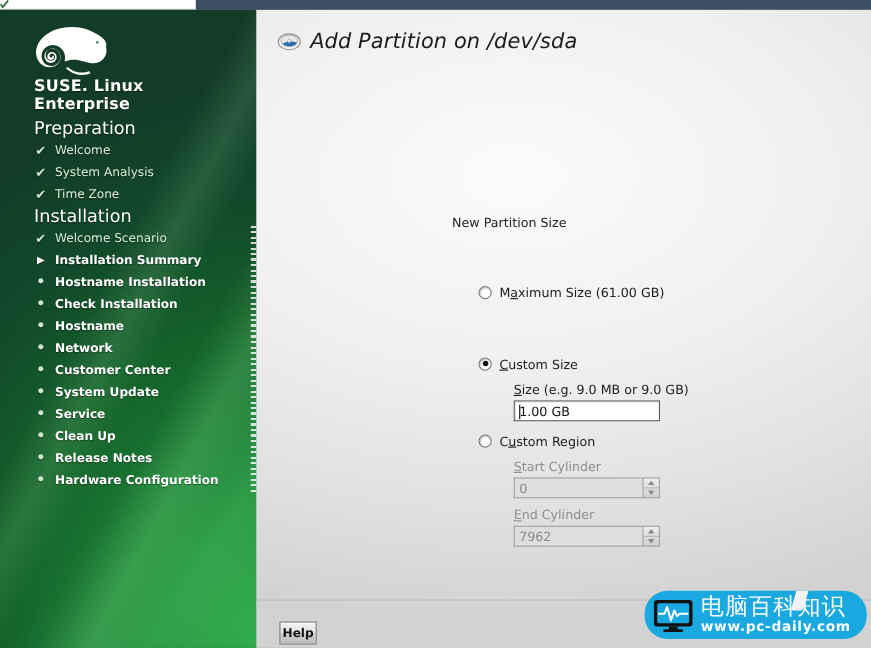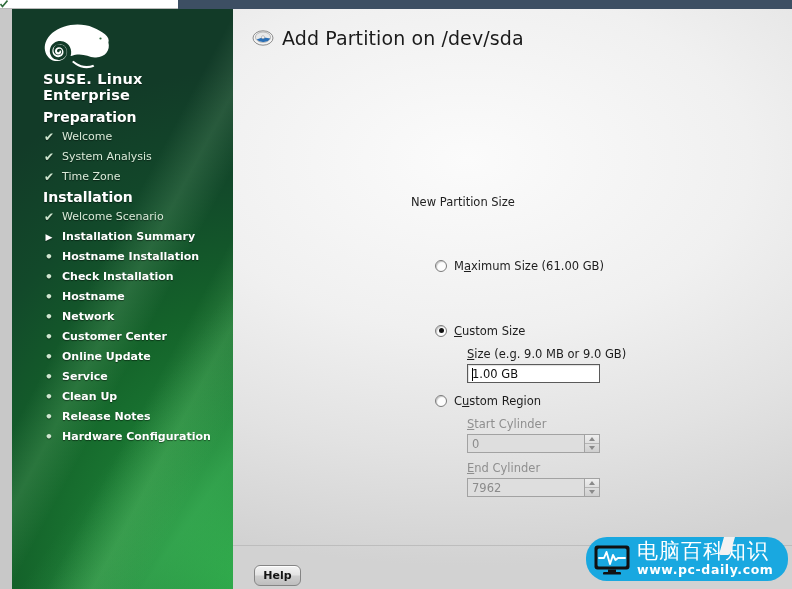--- a/index.html
+++ b/index.html
@@ -32,21 +32,21 @@
   }
   #topbar-tick {
     position: absolute; top: 0px; left: 0px;
     width: 8px; height: 9px;
     color: #2e6b3a; font-size: 9px; line-height: 9px;
   }
 
   
   #sidebar {
     position: absolute;
-    top: 9px; left: 12px;
+    top: 9px; left: 0;
     width: 281px; height: 580px;
     background:
       linear-gradient(118deg, rgba(255,255,255,0.00) 38%, rgba(190,255,190,0.13) 45%, rgba(255,255,255,0.00) 52%),
       linear-gradient(118deg, rgba(255,255,255,0.00) 58%, rgba(160,255,160,0.16) 66%, rgba(255,255,255,0.00) 74%),
       linear-gradient(125deg, rgba(120,255,140,0.00) 60%, rgba(120,255,150,0.20) 78%, rgba(60,200,90,0.00) 95%),
       radial-gradient(160% 90% at 88% 100%, #2fae4b 0%, #1d8236 28%, #14622a 55%, #12492a 78%, #123b28 100%),
       linear-gradient(180deg, #2d4c3c 0%, #23503a 25%, #15642e 55%, #0f4f27 100%);
     overflow: hidden;
   }
   #sidebar-dots {
@@ -82,22 +82,22 @@
     text-shadow: 0 1px 1px rgba(0,0,0,.45);
   }
 
   #steps {
     position: absolute;
     left: 0; top: 98px;
     width: 233px;
   }
   .grp-head {
     color: #ffffff;
-    font-size: 14px;
-    font-weight: bold;
+    font-size: 16px;
+    font-weight: normal;
     padding: 0 0 0 31px;
     height: 20px;
     line-height: 20px;
     text-shadow: 0 1px 1px rgba(0,0,0,.5);
   }
   .step {
     position: relative;
     height: 20px;
     line-height: 20px;
     padding-left: 50px;
@@ -130,20 +130,21 @@
     background:
       radial-gradient(120% 70% at 42% 26%, #fbfbfb 0%, #f0f0f0 42%, #e2e2e2 72%, #d2d2d2 100%);
   }
 
   #title-row {
     position: absolute;
     left: 19px; top: 13px;
     height: 32px;
     display: flex;
     align-items: center;
+    font-style: italic;
   }
   #title-icon {
     width: 22px; height: 22px;
     margin-right: 8px;
     position: relative;
     flex: 0 0 auto;
   }
   #title-text {
     font-size: 19px;
     color: #1b1b1b;
@@ -271,23 +272,23 @@
   
   #bottom-sep {
     position: absolute;
     left: 233px; top: 545px;
     width: 559px; height: 1px;
     background: #bdbdbd;
   }
   #btn-help {
     position: absolute;
     left: 254px; top: 565px;
-    width: 47px; height: 21px;
+    width: 34px; height: 21px;
     border: 1px solid #858585;
-    border-radius: 6px;
+    border-radius: 0;
     background: linear-gradient(180deg, #f4f4f4 0%, #e3e3e3 48%, #cfcfcf 52%, #bebebe 100%);
     box-shadow: inset 0 1px 0 rgba(255,255,255,.85);
     font-size: 11px;
     font-weight: bold;
     color: #141414;
     display: flex;
     align-items: center;
     justify-content: center;
     cursor: default;
   }
@@ -375,21 +376,21 @@
         <div class="step done"><span class="mark check">✔</span><span>System Analysis</span></div>
         <div class="step done"><span class="mark check">✔</span><span>Time Zone</span></div>
         <div class="grp-head">Installation</div>
         <div class="step done"><span class="mark check">✔</span><span>Welcome Scenario</span></div>
         <div class="step current"><span class="mark arrow">▶</span><span>Installation Summary</span></div>
         <div class="step todo"><span class="mark dot">•</span><span>Hostname Installation</span></div>
         <div class="step todo"><span class="mark dot">•</span><span>Check Installation</span></div>
         <div class="step todo"><span class="mark dot">•</span><span>Hostname</span></div>
         <div class="step todo"><span class="mark dot">•</span><span>Network</span></div>
         <div class="step todo"><span class="mark dot">•</span><span>Customer Center</span></div>
-        <div class="step todo"><span class="mark dot">•</span><span>Online Update</span></div>
+        <div class="step todo"><span class="mark dot">•</span><span>System Update</span></div>
         <div class="step todo"><span class="mark dot">•</span><span>Service</span></div>
         <div class="step todo"><span class="mark dot">•</span><span>Clean Up</span></div>
         <div class="step todo"><span class="mark dot">•</span><span>Release Notes</span></div>
         <div class="step todo"><span class="mark dot">•</span><span>Hardware Configuration</span></div>
       </div>
 
     <div id="sidebar-dots"></div>
     <div id="sidebar-edge"></div>
   </div>
 

